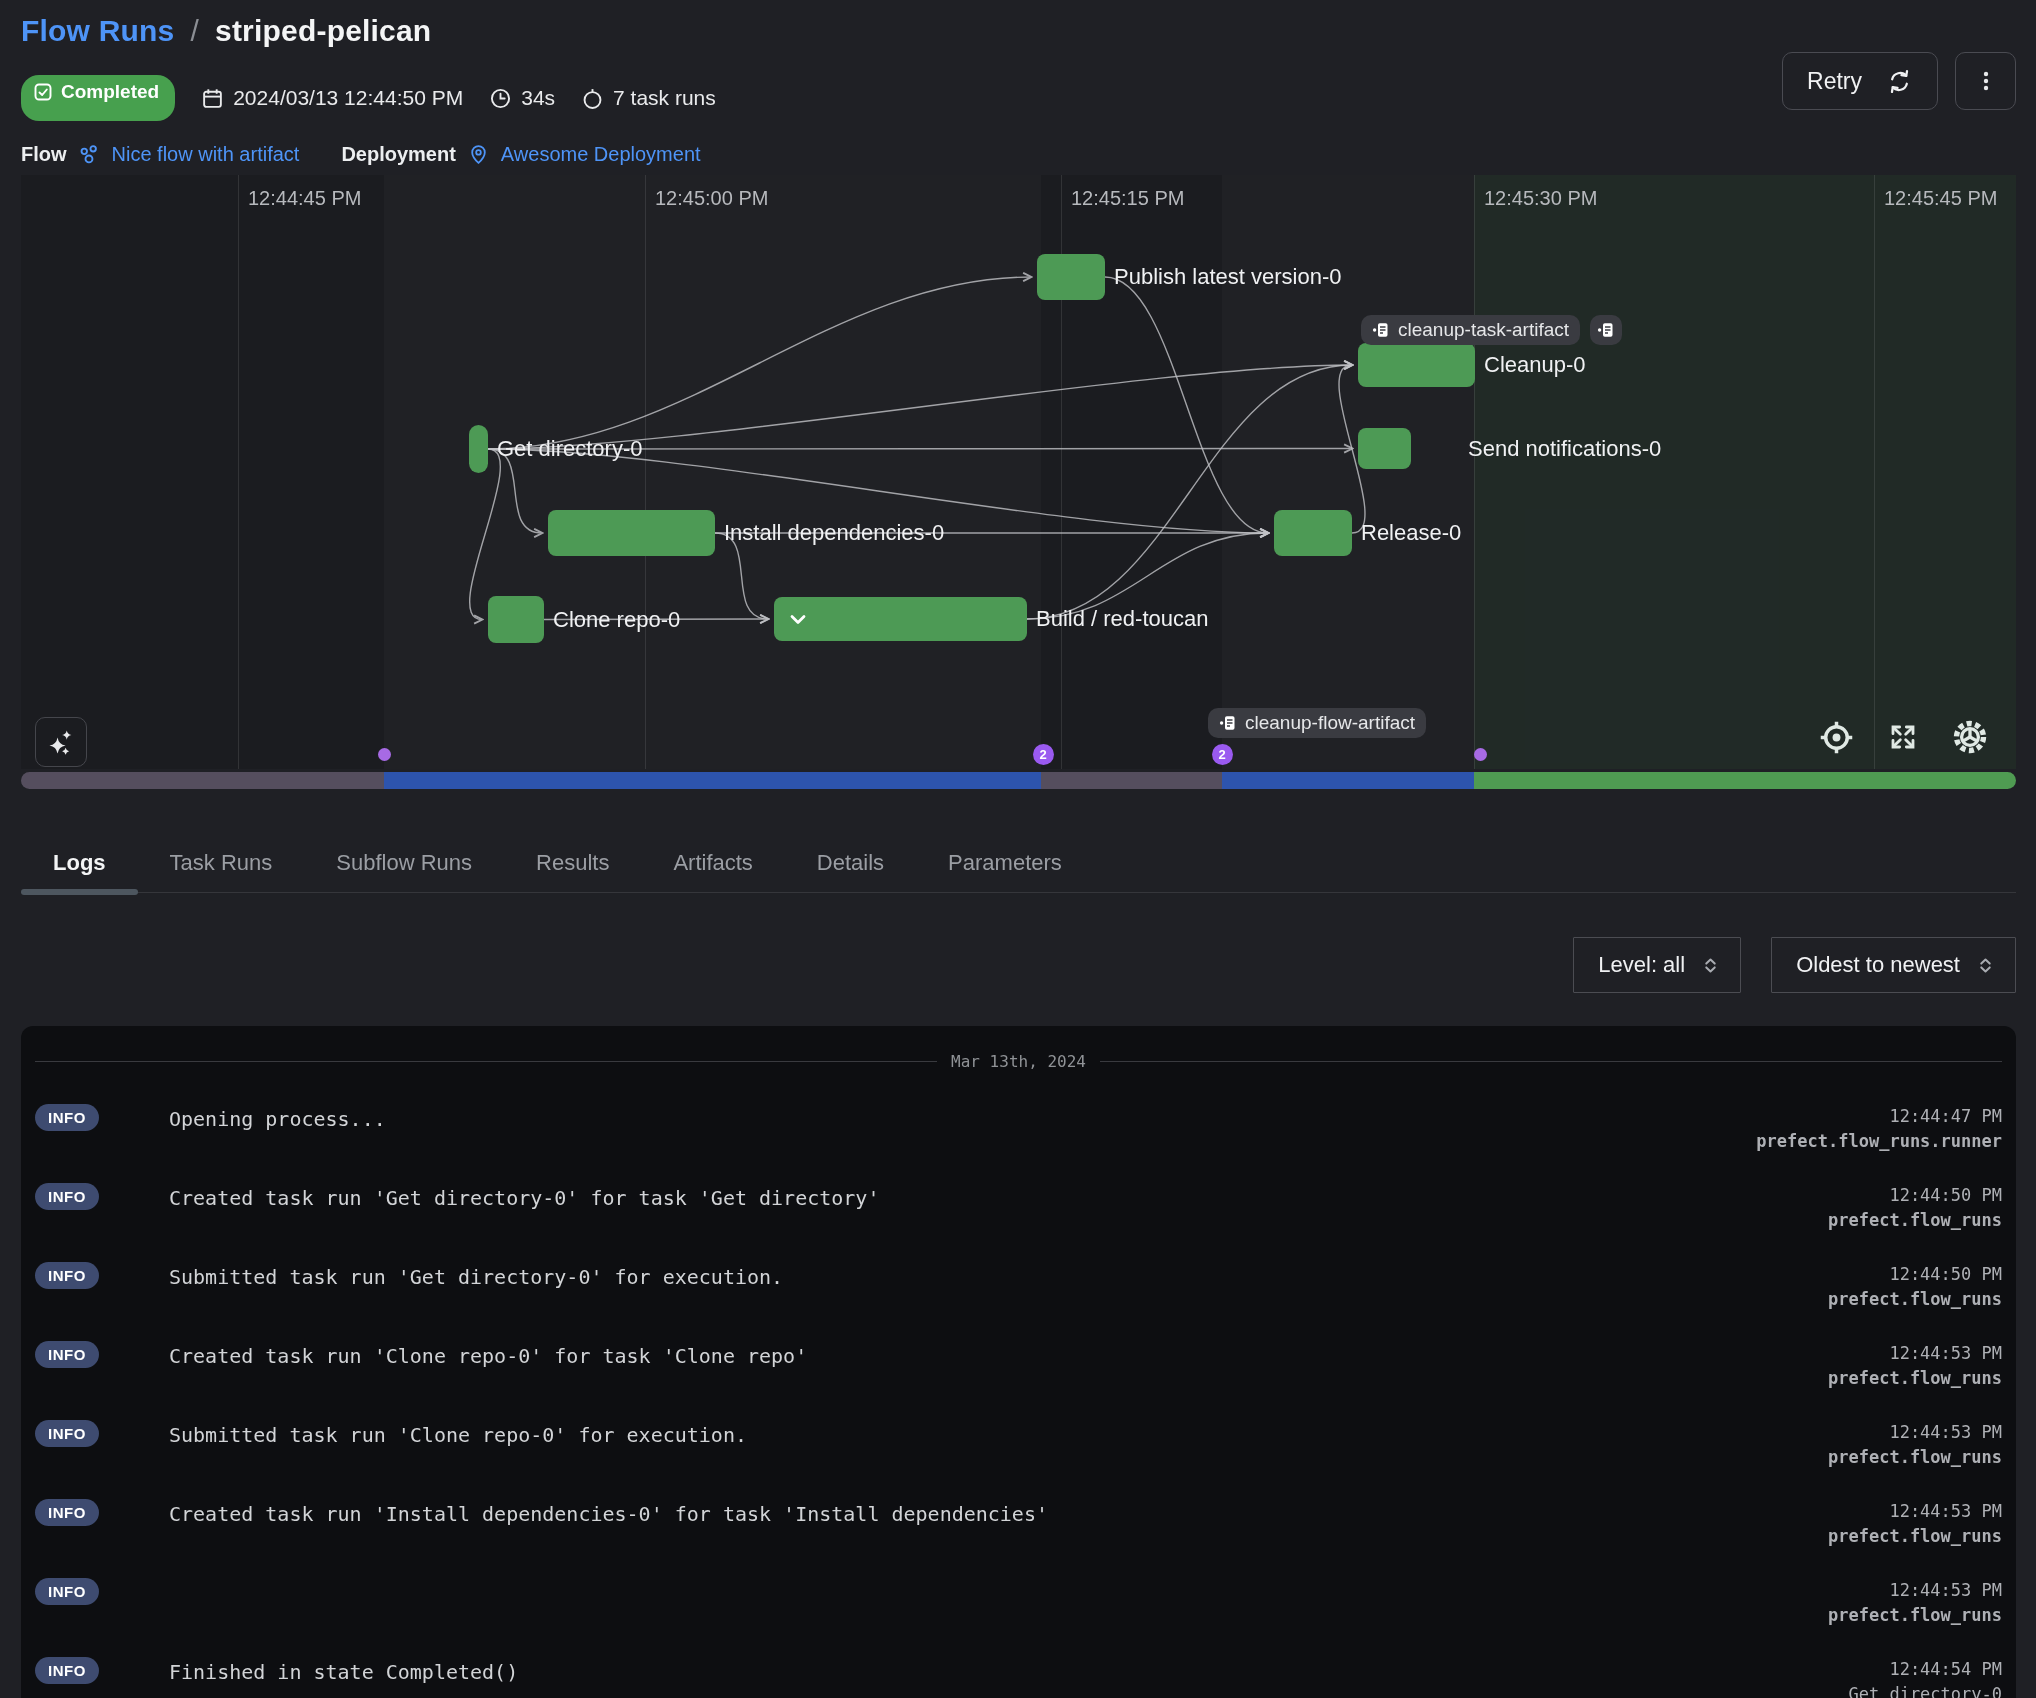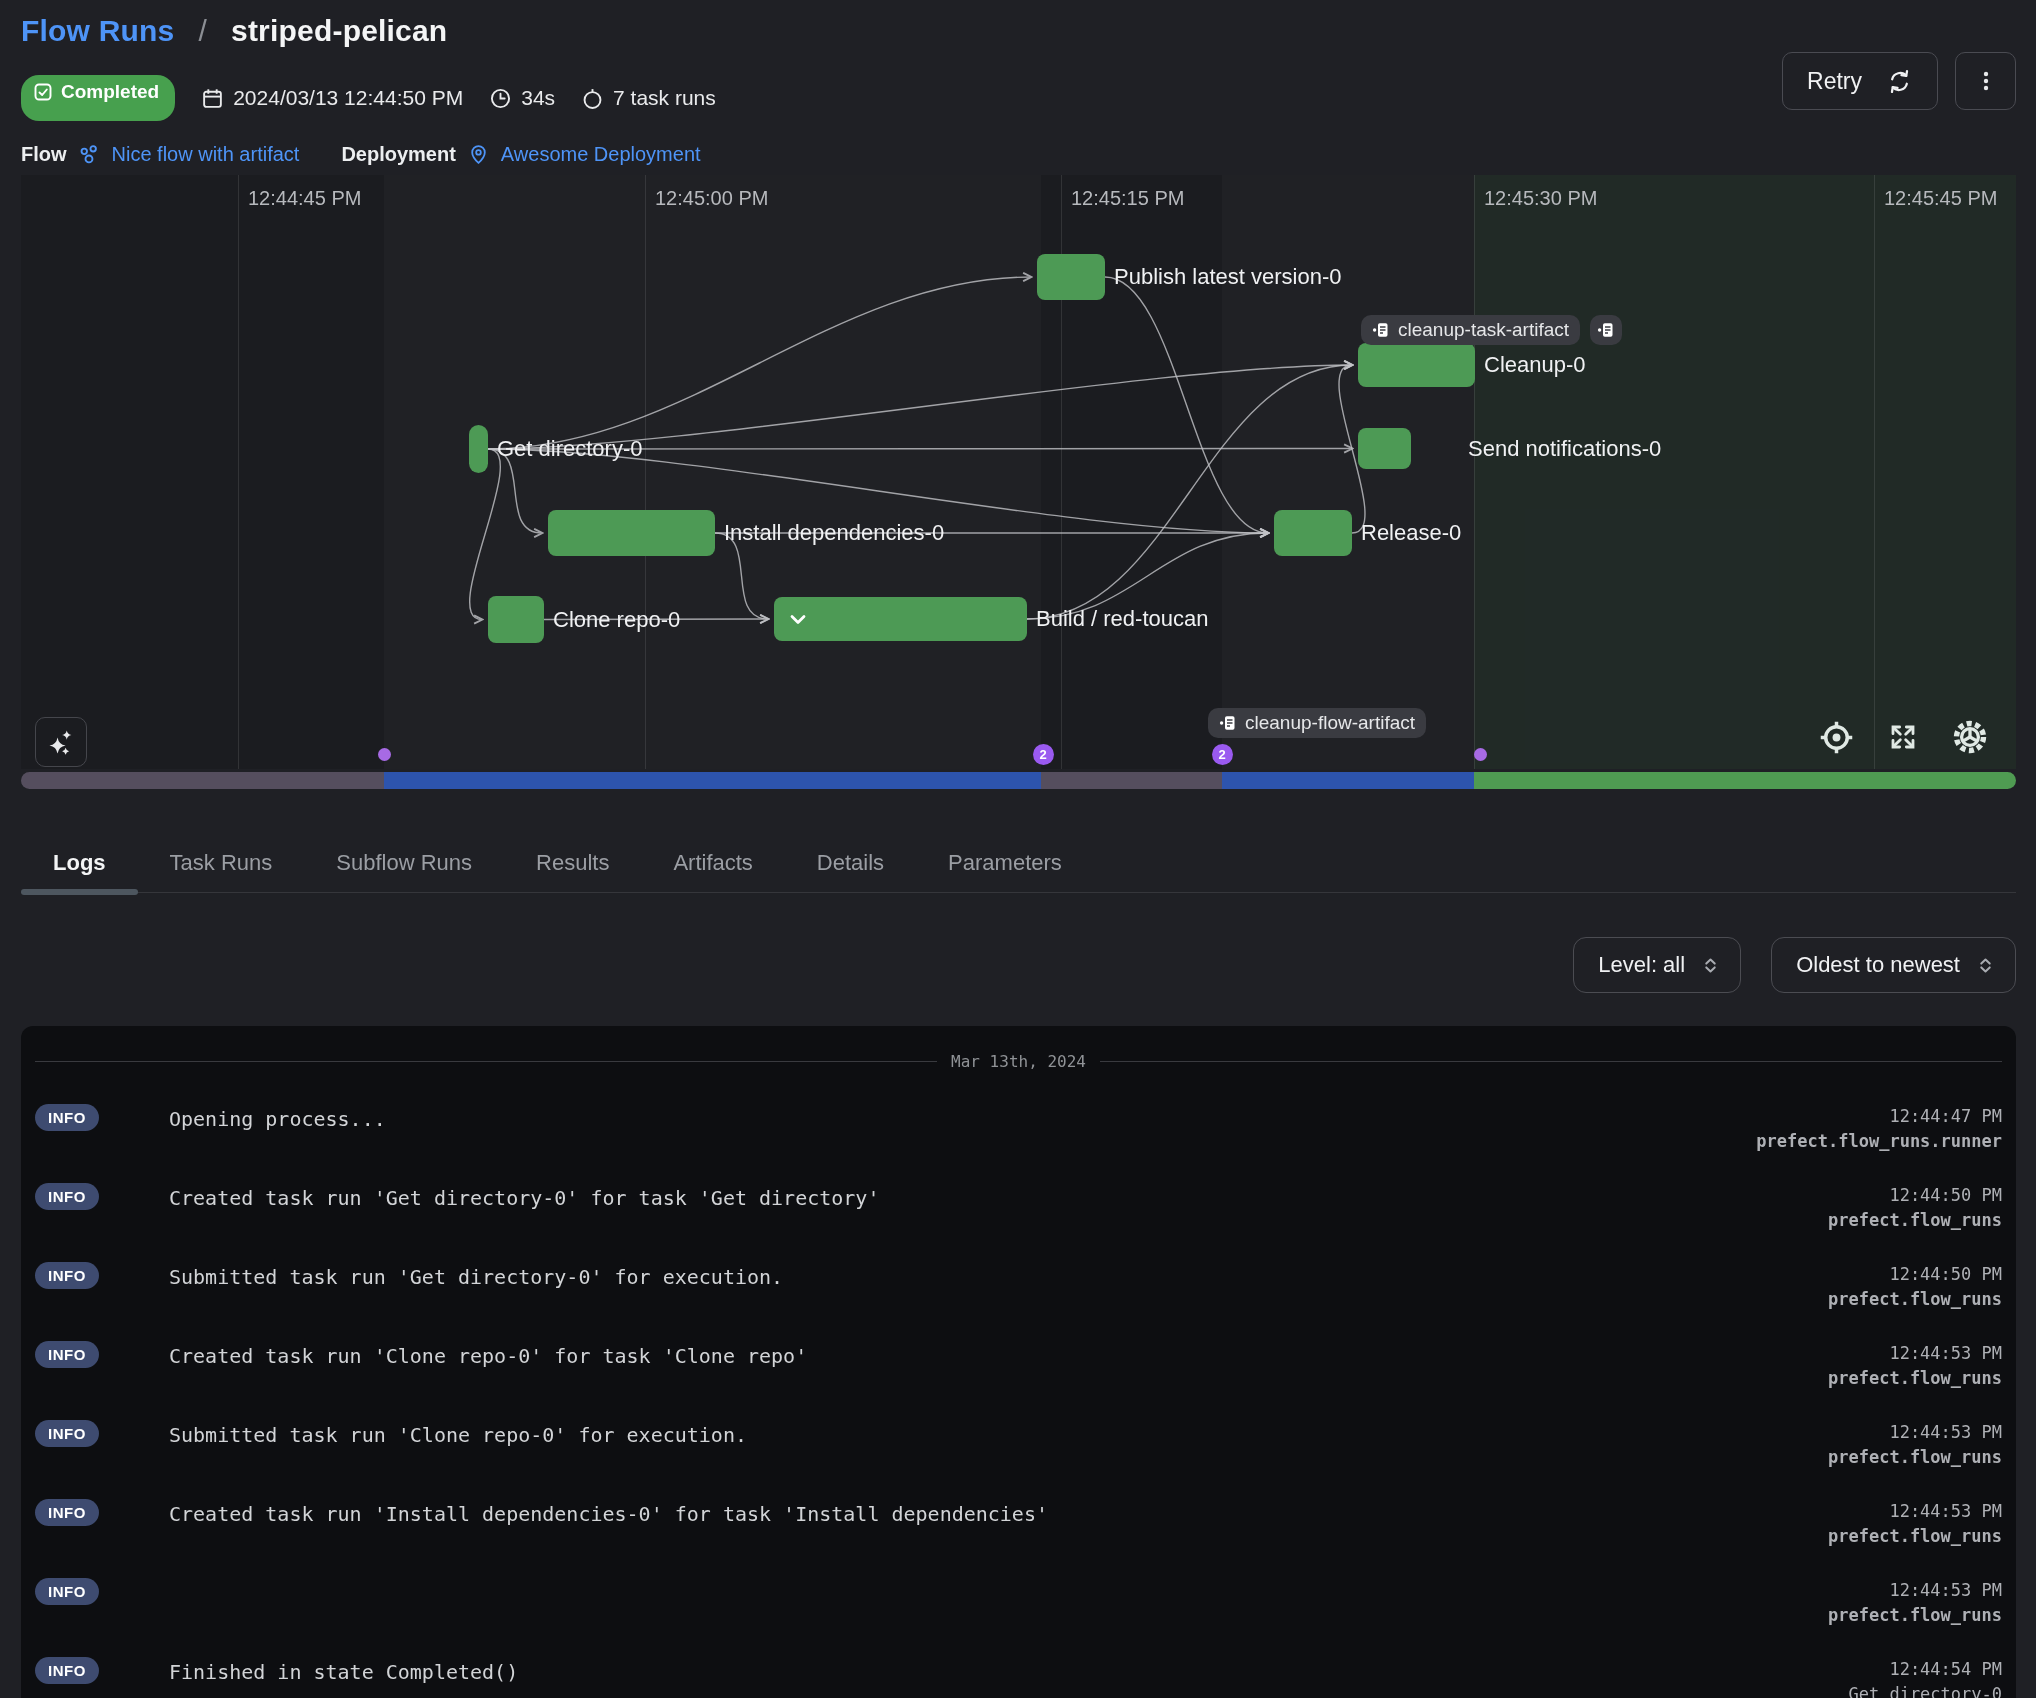--- a/index.html
+++ b/index.html
@@ -2,21 +2,21 @@
 <html><head>
 <meta charset="utf-8">
 <style>
   * { margin:0; padding:0; box-sizing:border-box; }
   html,body { background:#17181b; }
   body { width:2036px; height:1698px; overflow:hidden; font-family:"Liberation Sans","DejaVu Sans",sans-serif; }
   .page { position:relative; width:2036px; height:1698px; background:#1f2025; overflow:hidden; }
 
   
   .header { position:absolute; left:21px; top:14px; right:20px; }
-  .breadcrumb { font-size:30px; font-weight:700; letter-spacing:.2px; display:flex; gap:24px; align-items:baseline; }
+  .breadcrumb { font-size:30px; font-weight:700; letter-spacing:.2px; display:flex; gap:16px; align-items:baseline; }
   .breadcrumb .parent { color:#4e94f7; cursor:pointer; }
   .breadcrumb .sep { color:#8b8e94; font-weight:400; }
   .breadcrumb .current { color:#f4f5f6; }
   .meta-row { display:flex; align-items:center; gap:26px; margin-top:27px; color:#e9eaec; font-size:21px; }
   .meta-item { display:flex; align-items:center; gap:9px; }
   .state-badge { display:flex; align-items:center; gap:8px; background:#47a04e; color:#fff; font-weight:700; font-size:19px; padding:6px 16px 18px 12px; border-radius:18px; }
   .relation-row { display:flex; align-items:center; gap:12px; margin-top:22px; font-size:20px; color:#eceef0; }
   .relation-row .lbl { font-weight:700; }
   .relation-row .gap { width:18px; }
   .link { color:#4e94f7; cursor:pointer; }
@@ -50,21 +50,21 @@
 
   
   .tabs { position:absolute; left:21px; top:833px; right:20px; height:60px; border-bottom:1px solid #35363b; }
   .tabs ul { display:flex; list-style:none; gap:64px; padding-left:32px; align-items:center; height:100%; }
   .tabs li { font-size:22px; color:#9b9ea4; cursor:pointer; }
   .tabs li.active { color:#f4f5f6; font-weight:600; }
   .tab-indicator { position:absolute; left:0; bottom:-3px; width:117px; height:6px; border-radius:3px; background:#4d565f; }
 
   
   .filters { position:absolute; top:937px; right:20px; display:flex; gap:30px; }
-  .select { display:flex; align-items:center; gap:16px; height:56px; padding:0 20px 0 24px; border:1px solid #4b4c52; border-radius:13px; color:#f0f1f3; font-size:22px; background:transparent; cursor:pointer; font-family:inherit; }
+  .select { display:flex; align-items:center; gap:16px; height:56px; padding:0 20px 0 24px; border:1px solid #4b4c52; border-radius:1px; color:#f0f1f3; font-size:22px; background:transparent; cursor:pointer; font-family:inherit; }
 
   
   .log-card { position:absolute; left:21px; top:1026px; width:1995px; height:700px; background:#0d0e11; border-radius:12px; padding:24px 14px 0 14px; font-family:"DejaVu Sans Mono",monospace; }
   .date-divider { display:flex; align-items:center; gap:14px; height:22px; color:#8f9296; font-size:16px; }
   .date-divider::before,.date-divider::after { content:""; flex:1; height:1px; background:#393a3f; }
   .log-rows { margin-top:32px; }
   .log-row { display:flex; align-items:flex-start; margin-bottom:29px; cursor:default; }
   .lvl-badge { flex:0 0 auto; width:64px; text-align:center; padding:5px 0; border-radius:15px; color:#fff; font-size:15px; font-weight:700; font-family:"Liberation Sans","DejaVu Sans",sans-serif; letter-spacing:.5px; }
   .log-msg { margin-left:70px; font-size:20px; color:#d2d4d7; padding-top:3px; white-space:pre-wrap; }
   .log-meta { margin-left:auto; text-align:right; color:#aeb0b5; font-size:17px; }

